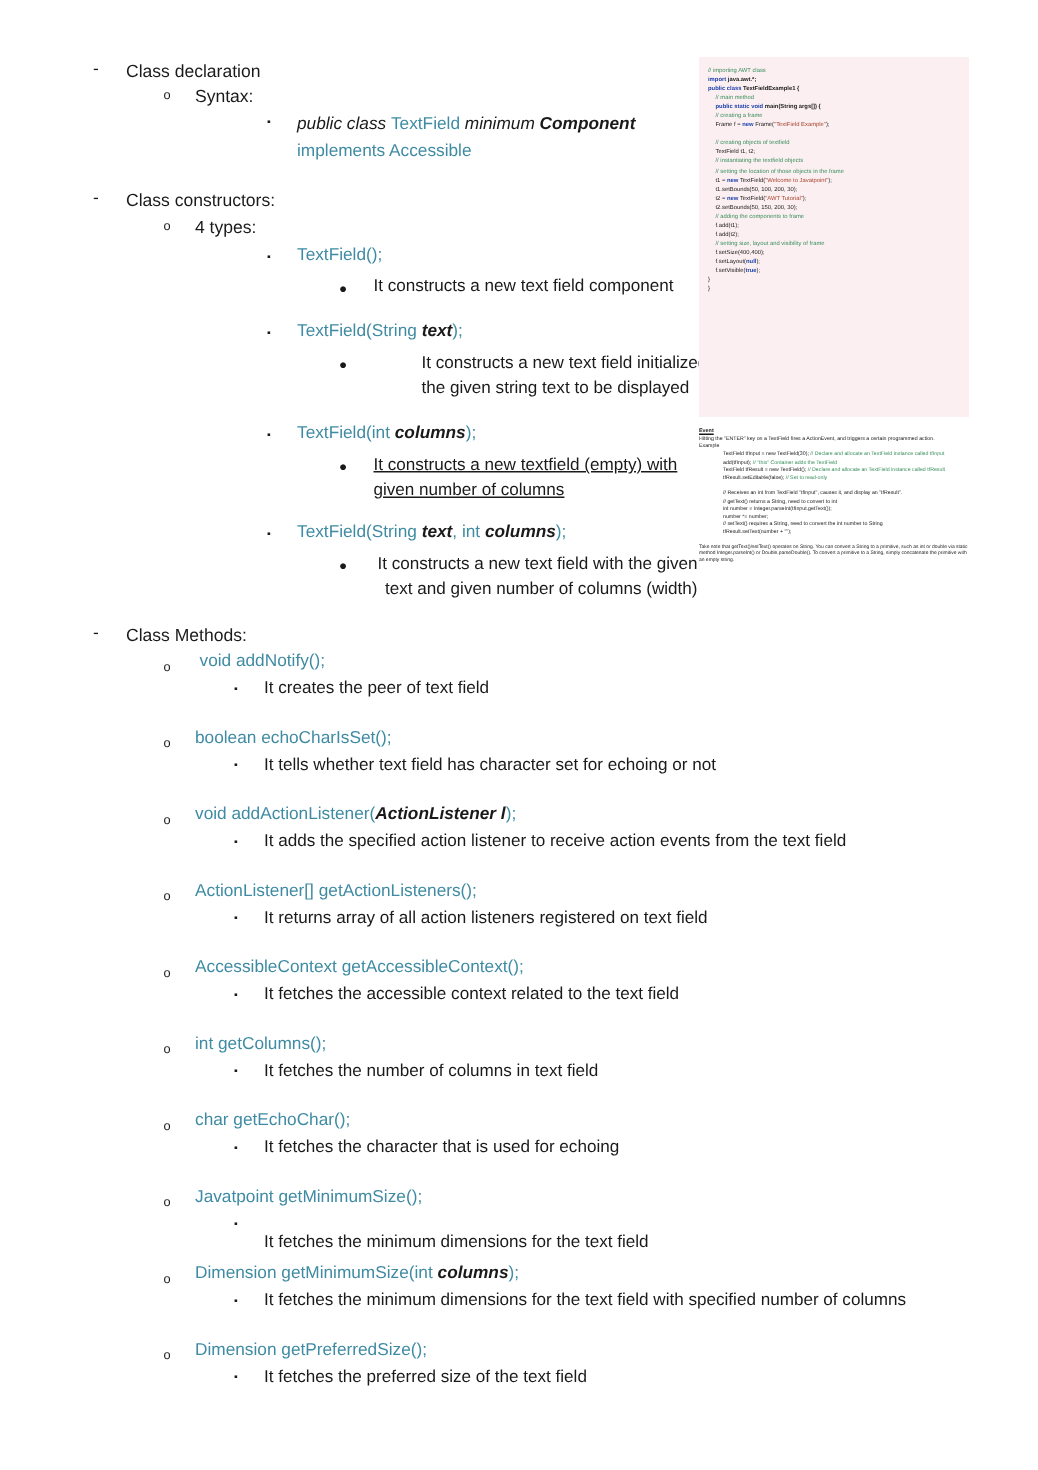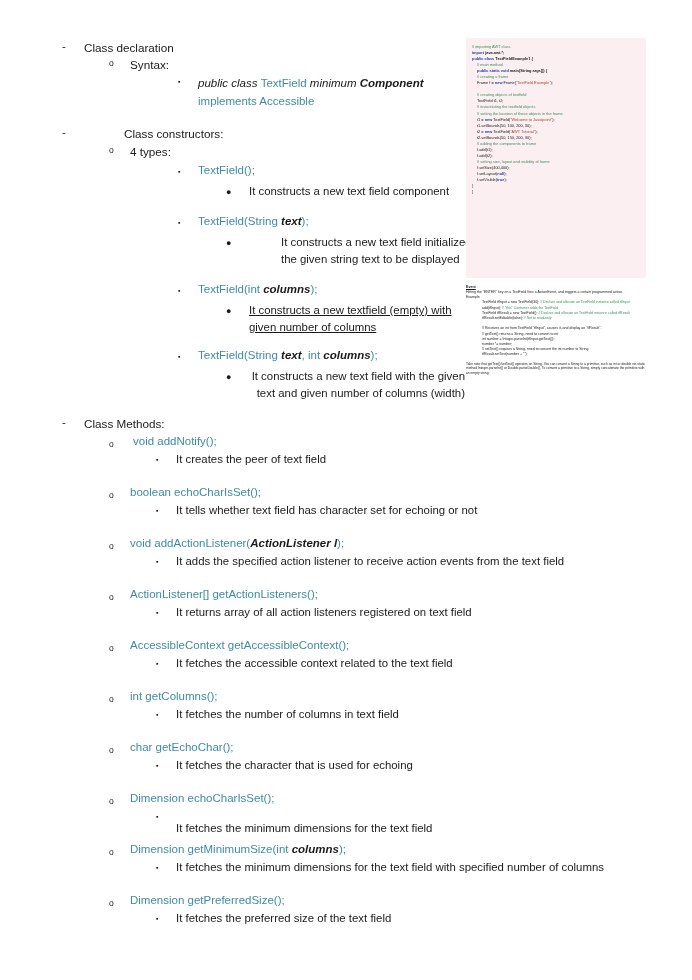--- a/index.html
+++ b/index.html
@@ -124,21 +124,21 @@
     <span class="head" style="position:absolute; left:130px; top:17px;">Syntax:</span>
 
     <span class="mk t-square" style="left:178px; top:38px;">▪</span>
     <div style="position:absolute; left:198px; top:33px; width:262px;">
       <span class="code"><span class="kw">public class </span><span>TextField</span><span class="kw"> minimum </span><span class="it">Component</span><span> implements Accessible</span></span>
     </div>
   </div>
 
   <div class="row" style="position:absolute; left:0; top:126px; width:466px;">
     <span class="mk t-dash" style="left:62px; top:0;">-</span>
-    <span class="head" style="position:absolute; left:84px; top:0;margin-left:40px;">Class constructors:</span>
+    <span class="head" style="position:absolute; left:84px; top:0;">Class constructors:</span>
 
     <span class="mk t-circle" style="left:109px; top:19px;">o</span>
     <span class="head" style="position:absolute; left:130px; top:18px;">4 types:</span>
   </div>
 
   <div style="position:absolute; left:0; top:163px; width:466px;">
     <span class="mk t-square" style="left:178px; top:5px;">▪</span>
     <span class="code" style="position:absolute; left:198px; top:0;">TextField();</span>
     <span class="mk t-disc" style="left:226px; top:24px;">●</span>
     <div class="desc" style="position:absolute; left:249px; top:20px; width:215px;">It constructs a new text field component</div>
@@ -214,21 +214,21 @@
         <div class="desc" style="position: absolute; left: 176px; top: 17px; width: 460px;">It fetches the number of columns in text field</div>
       </div>
       <div style="position: absolute; left: 0px; top: 306px; width: 640px;">
         <span class="mk t-circle" style="left: 109px; top: 5px;">o</span>
         <span class="code" style="position: absolute; left: 130px; top: 0px;">char getEchoChar();</span>
         <span class="mk t-square" style="left: 156px; top: 22px;">▪</span>
         <div class="desc" style="position: absolute; left: 176px; top: 17px; width: 460px;">It fetches the character that is used for echoing</div>
       </div>
       <div style="position: absolute; left: 0px; top: 357px; width: 640px;">
         <span class="mk t-circle" style="left: 109px; top: 5px;">o</span>
-        <span class="code" style="position: absolute; left: 130px; top: 0px;">Dimension echoCharIsSet();</span>
+        <span class="code" style="position: absolute; left: 130px; top: 0px;">Javatpoint getMinimumSize();</span>
         <span class="mk t-square" style="left: 156px; top: 22px;">▪</span>
         <div class="desc" style="position: absolute; left: 176px; top: 17px; width: 460px; margin-top: 12px;">It fetches the minimum dimensions for the text field</div>
       </div>
       <div style="position: absolute; left: 0px; top: 408px; width: 640px;">
         <span class="mk t-circle" style="left: 109px; top: 5px;">o</span>
         <span class="code" style="position: absolute; left: 130px; top: 0px;"><span>Dimension getMinimumSize(int </span><span class="it">columns</span><span>);</span></span>
         <span class="mk t-square" style="left: 156px; top: 22px;">▪</span>
         <div class="desc" style="position: absolute; left: 176px; top: 17px; width: 460px;">It fetches the minimum dimensions for the text field with specified number of columns</div>
       </div>
       <div style="position: absolute; left: 0px; top: 459px; width: 640px;">

